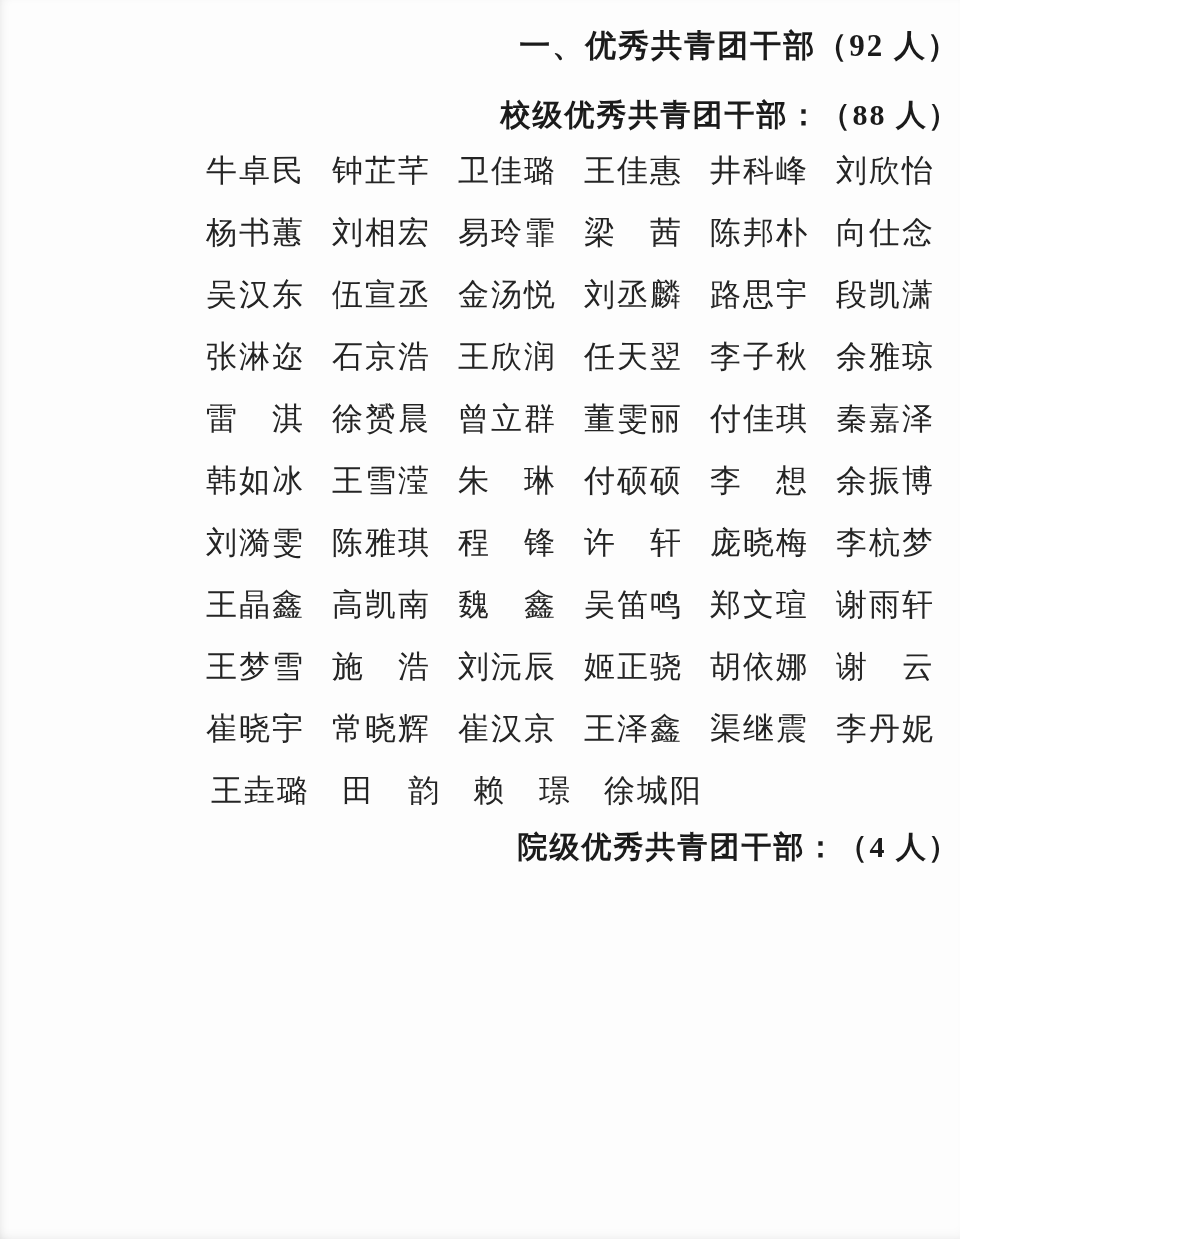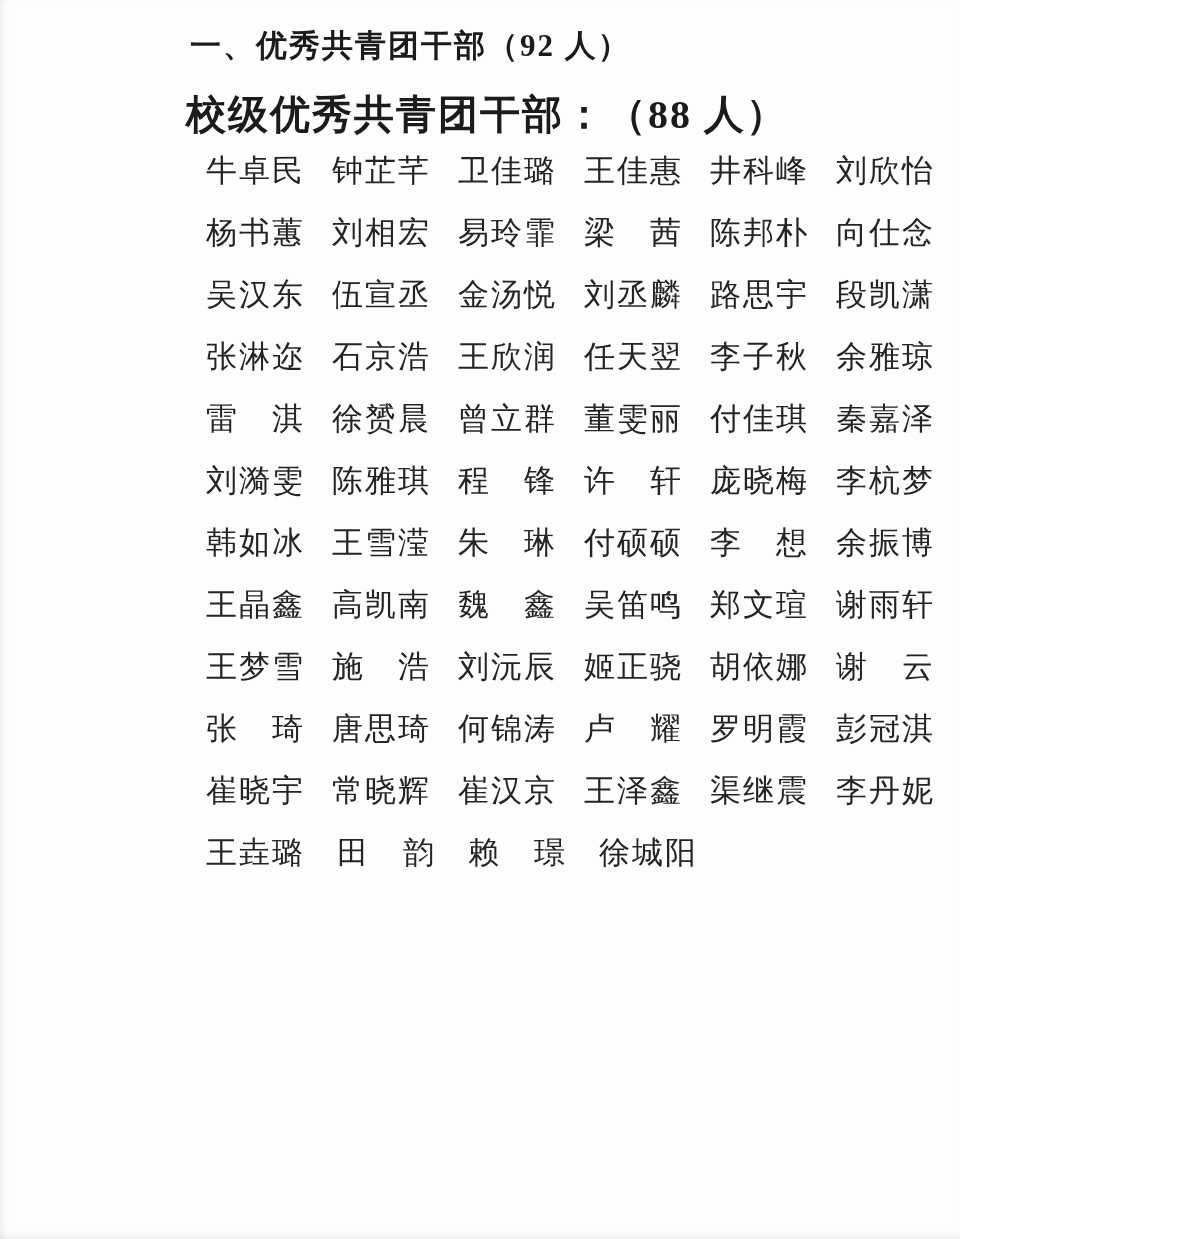--- a/index.html
+++ b/index.html
@@ -15,33 +15,34 @@
     color: #212121;
   }
   .page {
     position: relative;
     width: 960px;
     height: 1239px;
     background: #fdfdfd;
     box-shadow: inset 6px 0 14px -10px rgba(0,0,0,0.18), inset 0 -8px 16px -12px rgba(0,0,0,0.12);
     box-sizing: border-box;
     padding: 28px 0 16px 170px;
+    text-align: right;
   }
   .doc-title {
     margin: 0 0 0 20px;
     font-size: 31px;
     line-height: 36px;
     font-weight: bold;
     letter-spacing: 2px;
     color: #1b1b1b;
     white-space: nowrap;
   }
   .section-heading {
     margin: 34px 0 0 16px;
-    font-size: 40px;
+    font-size: 30px;
     line-height: 34px;
     font-weight: bold;
     letter-spacing: 2px;
     color: #1b1b1b;
     white-space: nowrap;
   }
   .section-heading.college {
     margin-left: 0;
     margin-top: 8px;
   }
@@ -111,70 +112,63 @@
       </div>
       <div class="name-row">
         <span class="name">雷　淇</span>
         <span class="name">徐赟晨</span>
         <span class="name">曾立群</span>
         <span class="name">董雯丽</span>
         <span class="name">付佳琪</span>
         <span class="name">秦嘉泽</span>
       </div>
       <div class="name-row">
+        <span class="name">韩如冰</span>
+        <span class="name">王雪滢</span>
+        <span class="name">朱　琳</span>
+        <span class="name">付硕硕</span>
+        <span class="name">李　想</span>
+        <span class="name">余振博</span>
+      </div>
+      <div class="name-row">
         <span class="name">刘漪雯</span>
         <span class="name">陈雅琪</span>
         <span class="name">程　锋</span>
         <span class="name">许　轩</span>
         <span class="name">庞晓梅</span>
         <span class="name">李杭梦</span>
-      </div>
-      <div class="name-row">
-        <span class="name">韩如冰</span>
-        <span class="name">王雪滢</span>
-        <span class="name">朱　琳</span>
-        <span class="name">付硕硕</span>
-        <span class="name">李　想</span>
-        <span class="name">余振博</span>
       </div>
       <div class="name-row">
         <span class="name">王晶鑫</span>
         <span class="name">高凯南</span>
         <span class="name">魏　鑫</span>
         <span class="name">吴笛鸣</span>
         <span class="name">郑文瑄</span>
         <span class="name">谢雨轩</span>
       </div>
       <div class="name-row">
         <span class="name">王梦雪</span>
         <span class="name">施　浩</span>
         <span class="name">刘沅辰</span>
         <span class="name">姬正骁</span>
         <span class="name">胡依娜</span>
         <span class="name">谢　云</span>
       </div>
       <div class="name-row">
-        <span class="name">张　琦</span>
-        <span class="name">唐思琦</span>
-        <span class="name">何锦涛</span>
-        <span class="name">卢　耀</span>
-        <span class="name">罗明霞</span>
-        <span class="name">彭冠淇</span>
-      </div>
-      <div class="name-row">
         <span class="name">崔晓宇</span>
         <span class="name">常晓辉</span>
         <span class="name">崔汉京</span>
         <span class="name">王泽鑫</span>
         <span class="name">渠继震</span>
         <span class="name">李丹妮</span>
       </div>
       <div class="name-row">
         <span class="name">王垚璐</span>
         <span class="name">田　韵</span>
         <span class="name">赖　璟</span>
         <span class="name">徐城阳</span>
       </div>
     </div>
 
+  <h2 class="section-heading college">院级优秀共青团干部：（4 人）</h2>
 
 
 </div>
 
 </body></html>

